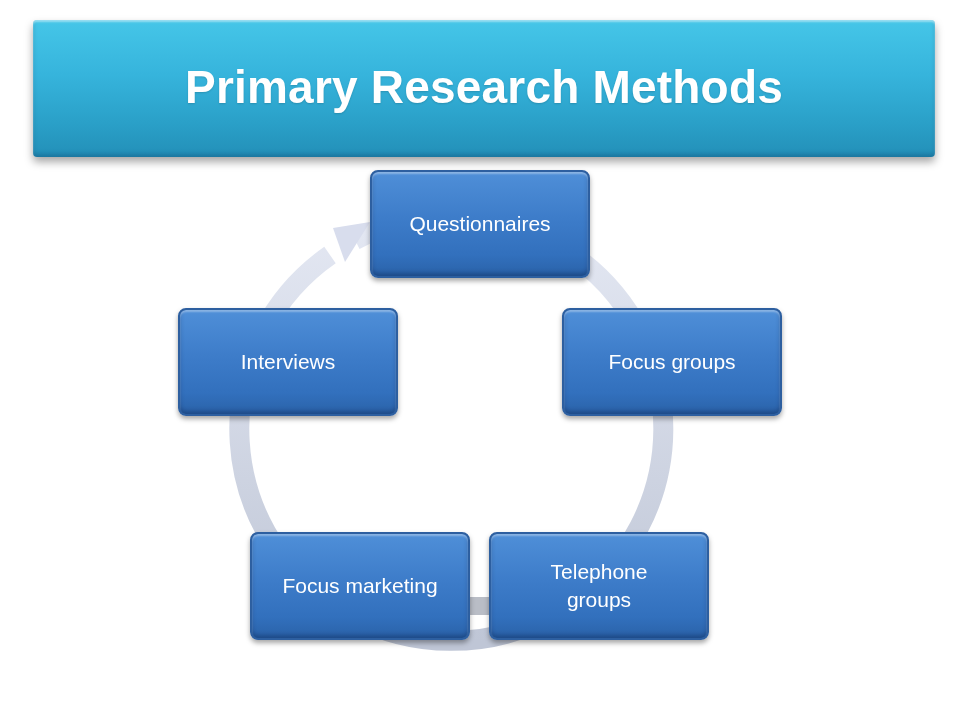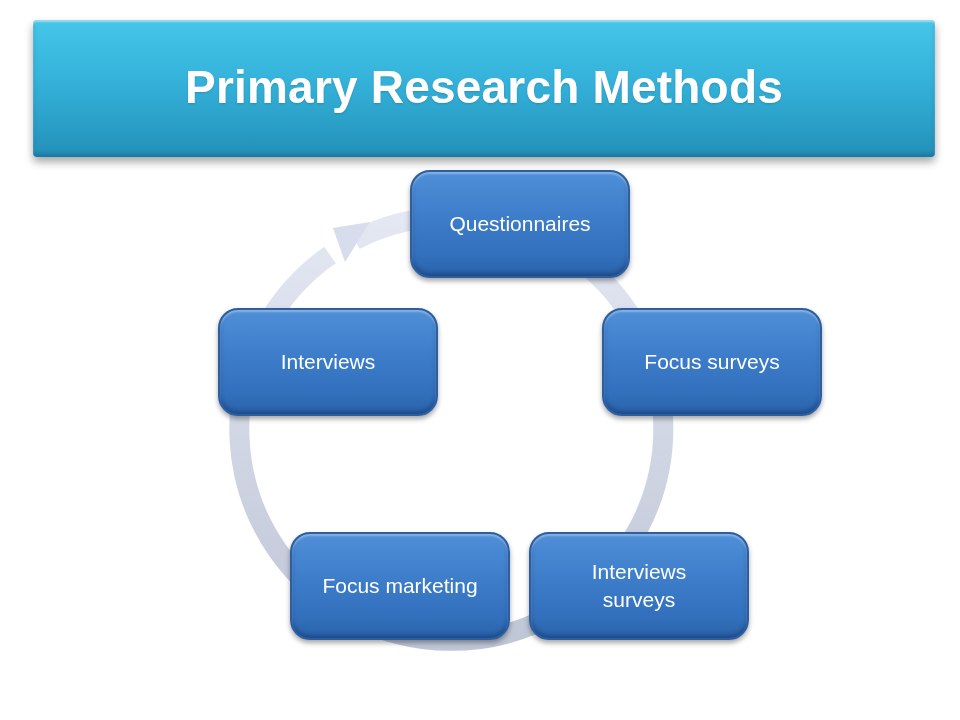--- a/index.html
+++ b/index.html
@@ -16,27 +16,27 @@
       display:flex; align-items:center; justify-content:center;
     }
     .title-text {
       color:#ffffff; font-weight:bold; font-size:46px; letter-spacing:0.2px;
       text-shadow: 0 1px 2px rgba(0,0,0,0.15);
       margin-top:-4px;
     }
     svg.cycle { position:absolute; left:0; top:0; }
     .node {
       position:absolute; width:220px; height:108px;
-      border-radius:20px;
+      border-radius:8px;
       background:linear-gradient(to bottom, #4f8fd8 0%, #3d7cc9 45%, #3270bd 80%, #2a62a8 100%);
       border:2px solid #2d5fa0;
       box-sizing:border-box;
       box-shadow: 0 3px 5px rgba(0,0,0,0.35), inset 0 2px 2px rgba(255,255,255,0.35), inset 0 -3px 4px rgba(0,20,60,0.3);
       display:flex; align-items:center; justify-content:center; text-align:center;
-      color:#ffffff; font-size:21px; line-height:1.35;margin-left:40px;
+      color:#ffffff; font-size:21px; line-height:1.35;
     }
     .node span { display:block; padding:0 10px; }
   </style>
 </head>
 <body>
 
 <div class="title-banner">
   <div class="title-text">Primary Research Methods</div>
 </div>
 
@@ -52,23 +52,23 @@
 
   <polygon points="333,228 370,222 345,262" fill="#d8dded"></polygon>
 
   <rect x="466" y="597" width="26" height="18" fill="#b9bdc6"></rect>
 </svg>
 
 <div class="node" style="left:370px; top:170px;">
   <span>Questionnaires</span>
 </div>
 <div class="node" style="left:562px; top:308px;">
-  <span>Focus surveys</span>
+  <span>Focus groups</span>
 </div>
 <div class="node" style="left:489px; top:532px;">
-  <span style="width:130px;">Interviews surveys</span>
+  <span style="width:130px;">Telephone groups</span>
 </div>
 <div class="node" style="left:250px; top:532px;">
   <span>Focus marketing</span>
 </div>
 <div class="node" style="left:178px; top:308px;">
   <span>Interviews</span>
 </div>
 
 </body></html>

